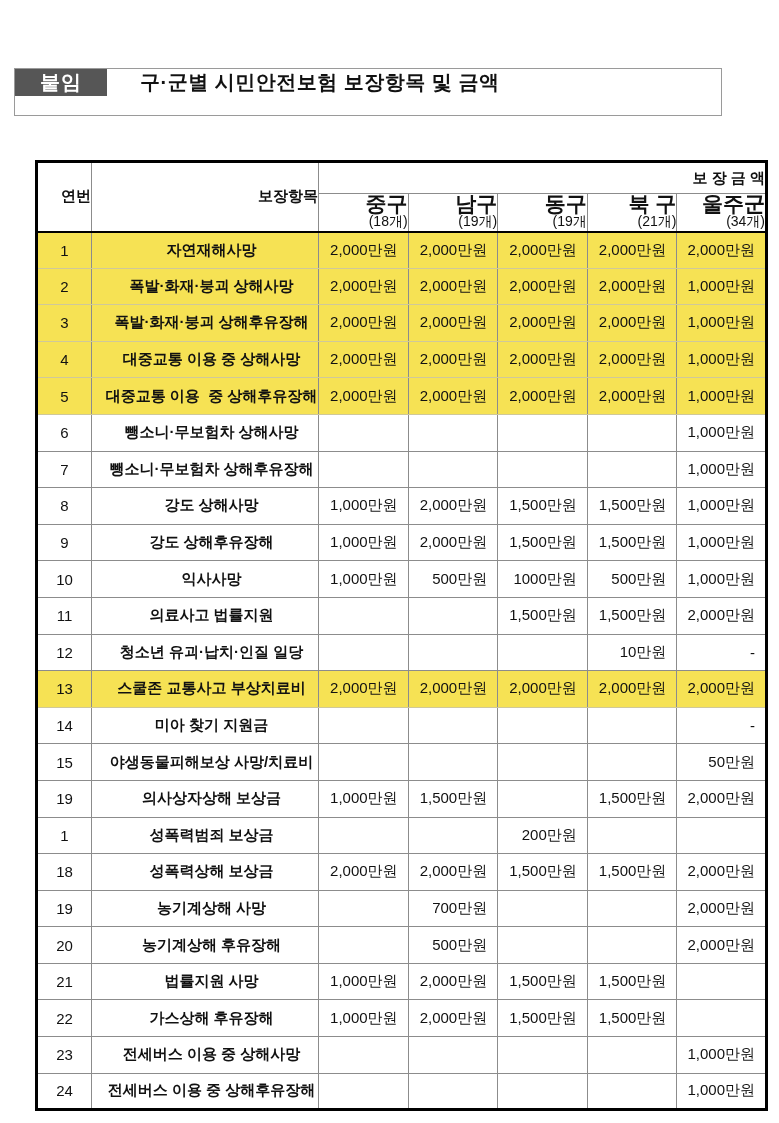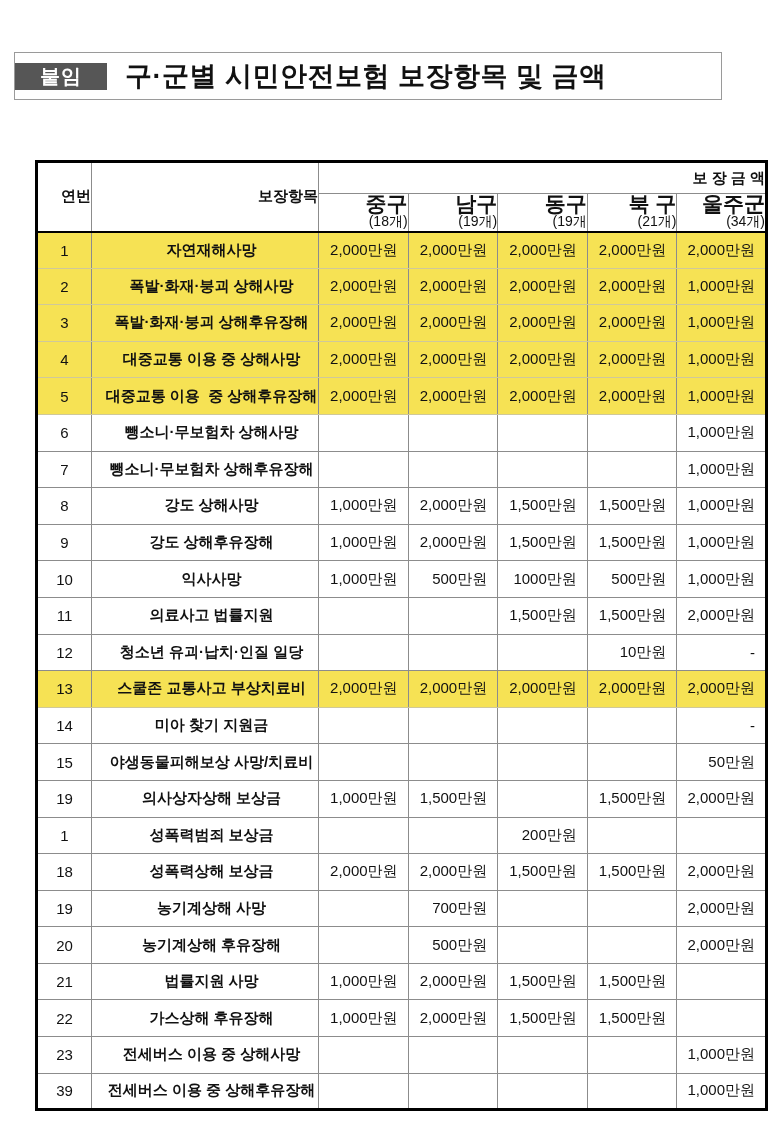--- a/index.html
+++ b/index.html
@@ -7,41 +7,42 @@
     position:relative;
     width:779px;height:1123px;
     margin:0 auto;
     background:#ffffff;
     font-family:"Liberation Sans","DejaVu Sans",sans-serif;
     color:#111;
     overflow:hidden;
   }
   
   .title-bar{
-    position:absolute;left:14px;top:52px;width:708px;height:48px;
-    display:flex;align-items:center;
+    position:absolute;left:14px;top:68px;width:708px;height:48px;
+    display:flex;align-items:flex-start;
     border:1px solid #9a9a9a;
     box-sizing:border-box;
     background:#fff;
   }
   .attach-badge{
     width:92px;flex:0 0 92px;
     background:#565656;
     color:#ffffff;
     display:flex;align-items:center;justify-content:center;
     font-size:20px;font-weight:bold;
     letter-spacing:1px;
   }
   .title-text{
     flex:1;
     display:flex;align-items:center;
     padding-left:18px;
-    font-size:27px;font-weight:bold;
+    font-size:20px;font-weight:bold;
     letter-spacing:0.5px;
     white-space:nowrap;
+    margin-left:15px;
   }
   
   table.coverage{
     position:absolute;left:35px;top:160px;
     width:730px;
     border-collapse:collapse;
     table-layout:fixed;
     border:3px solid #000;
     font-size:15px;
   }
@@ -320,21 +321,21 @@
         <tr>
           <td class="no">23</td>
           <td class="item">전세버스 이용 중 상해사망</td>
           <td class="val"></td>
           <td class="val"></td>
           <td class="val"></td>
           <td class="val"></td>
           <td class="val">1,000만원</td>
         </tr>
         <tr>
-          <td class="no">39</td>
+          <td class="no">24</td>
           <td class="item">전세버스 이용 중 상해후유장해</td>
           <td class="val"></td>
           <td class="val"></td>
           <td class="val"></td>
           <td class="val"></td>
           <td class="val">1,000만원</td>
         </tr>
       </tbody>
   </table>
 

